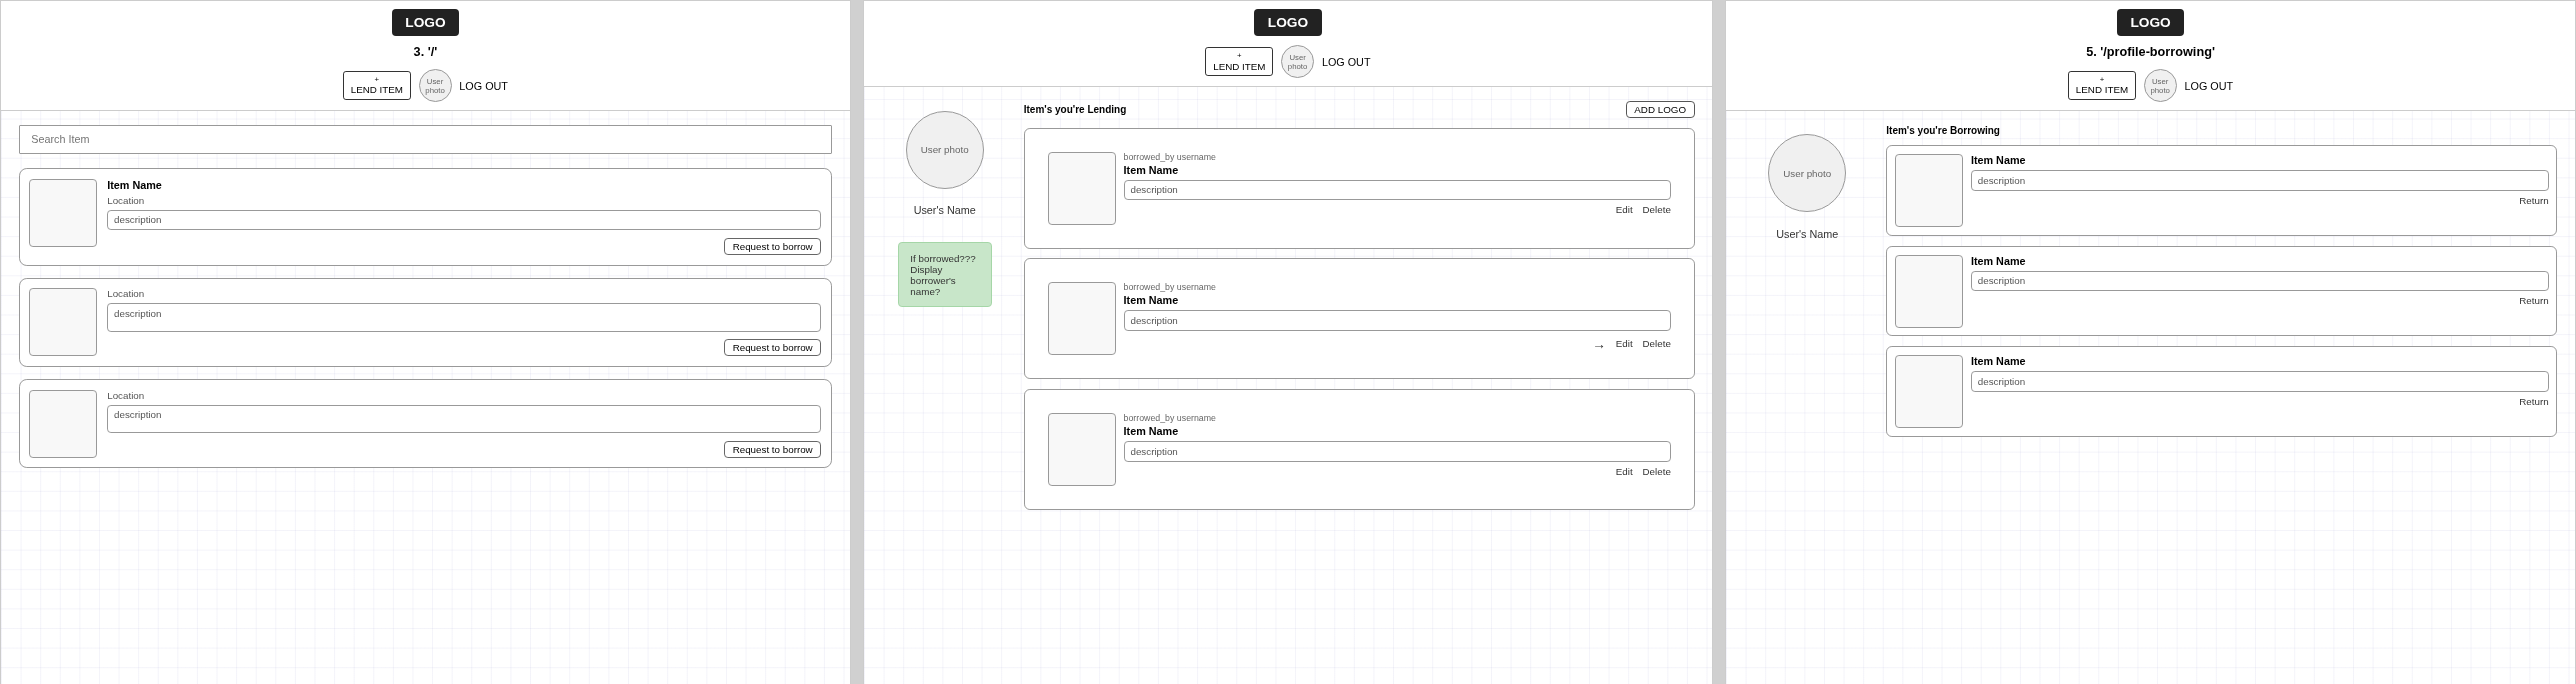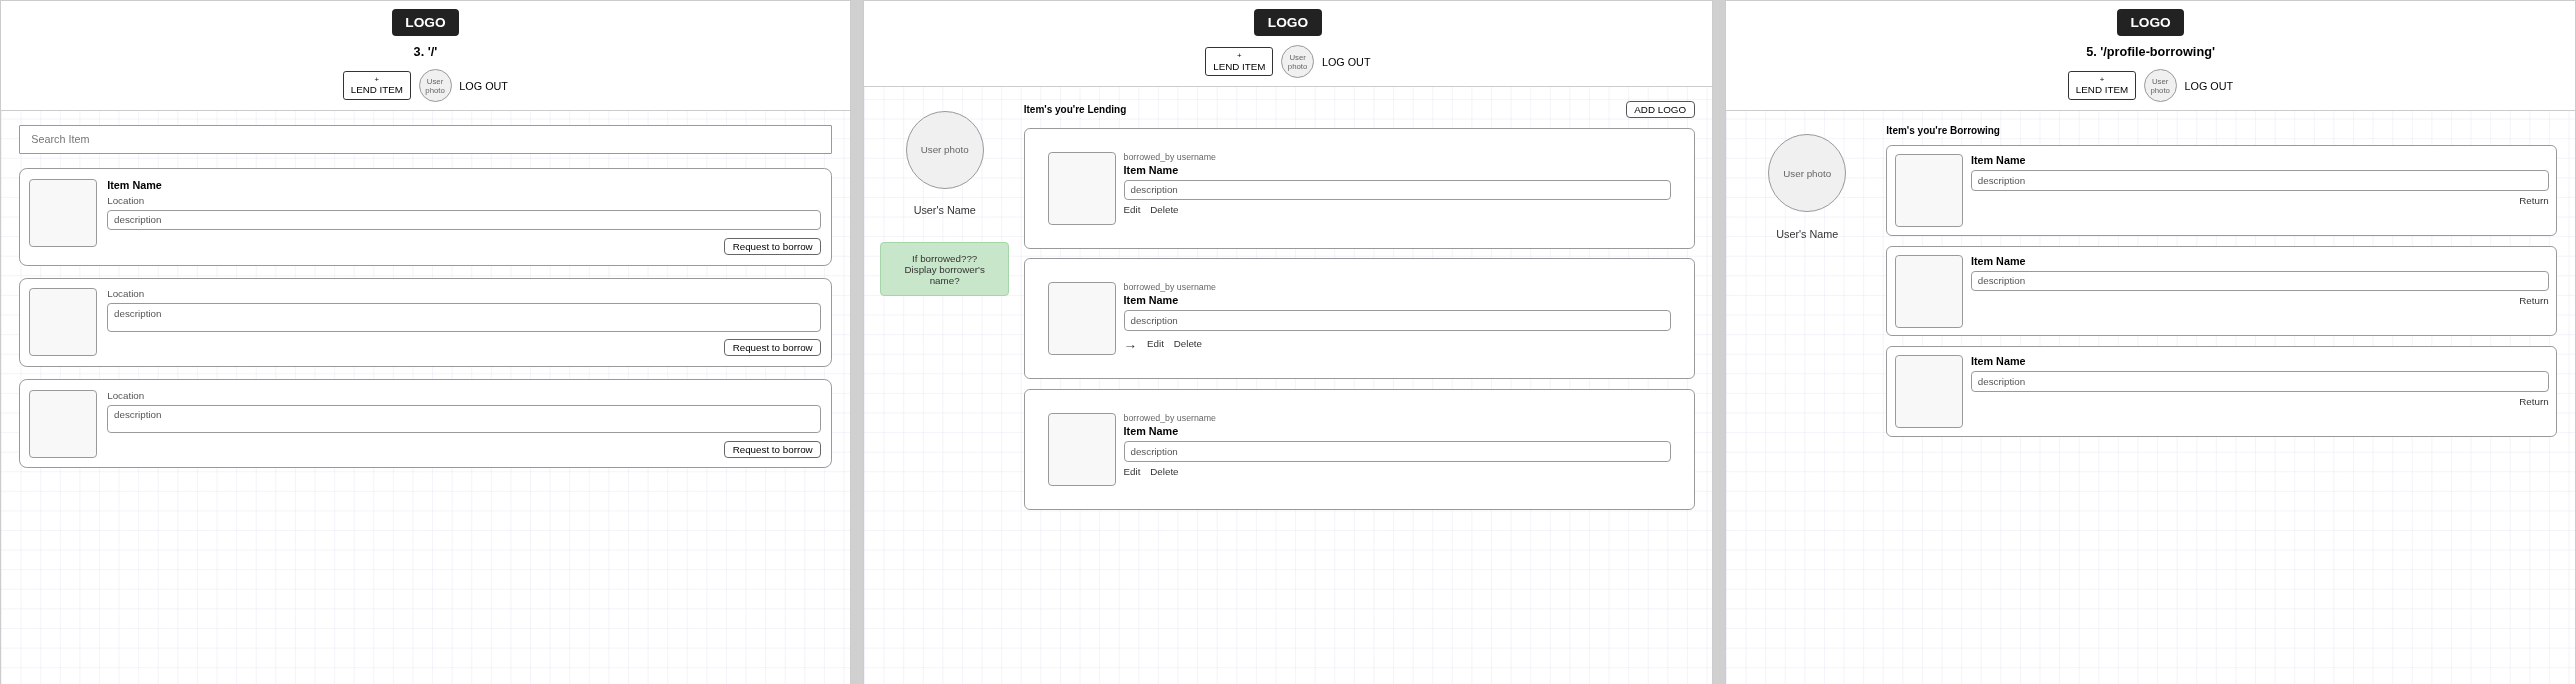--- a/index.html
+++ b/index.html
@@ -240,40 +240,40 @@
       border-radius: 3.9px;
       padding: 3.9px 5.9px;
       font-size: 9.8px;
       color: #555;
       margin-top: 3.9px;
     }
     .lend-actions {
       display: flex;
       gap: 9.8px;
       margin-top: 3.9px;
-      justify-content: flex-start;
+      justify-content: flex-end;
     }
     .edit-btn, .delete-btn {
       font-size: 9.8px;
       cursor: pointer;
       background: none;
       border: none;
       color: #333;
     }
 
     
     .annotation-box {
       background: #c8e6c9;
       border: 1px solid #a5d6a7;
       border-radius: 3.9px;
       padding: 9.8px 11.7px;
       font-size: 9.8px;
       color: #333;
-      text-align: center;
-      width: 129px;
+      text-align: left;
+      width: 94px;
       position: absolute;
       left: 9.8px;
       top: 50%;
       transform: translateY(-50%);
     }
 
     .screen4-main {
       display: flex;
       gap: 15.6px;
     }

